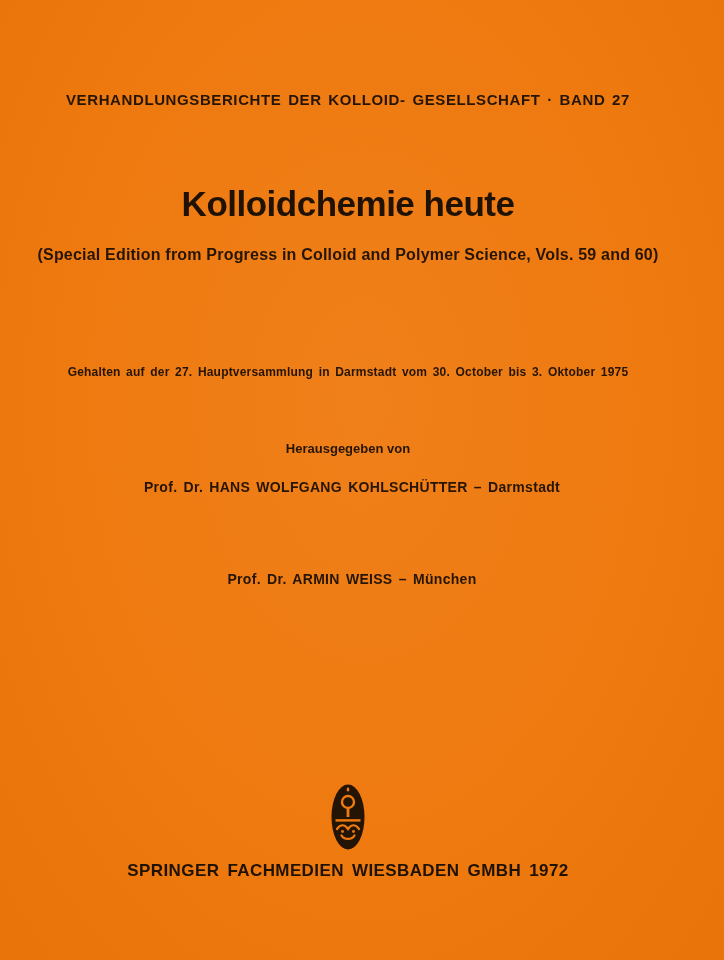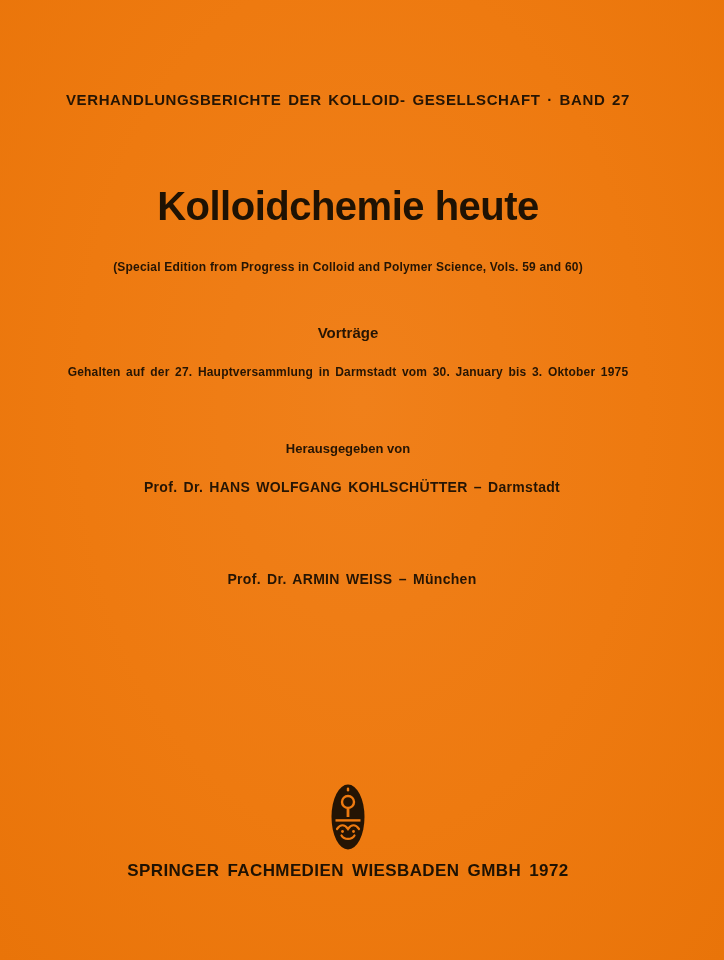--- a/index.html
+++ b/index.html
@@ -29,31 +29,30 @@
   .series {
     top: 91px;
     font-size: 15px;
     font-weight: 700;
     letter-spacing: 0.6px;
     word-spacing: 2px;
   }
   .title {
     top: 184px;
     margin: 0;
-    font-size: 40px;
+    font-size: 35px;
     font-weight: 700;
     letter-spacing: -0.5px;
     color: #1f1203;
   }
   .subtitle {
     top: 246px;
-    font-size: 12px;
+    font-size: 16px;
     font-weight: 700;
     letter-spacing: 0.2px;
-    margin-top: 14px;
   }
   .section-label {
     top: 324px;
     font-size: 15px;
     font-weight: 700;
   }
   .event {
     top: 365px;
     font-size: 12px;
     font-weight: 700;
@@ -102,23 +101,22 @@
 <body>
 
 <div class="cover">
 
   <div class="line series">VERHANDLUNGSBERICHTE DER KOLLOID- GESELLSCHAFT · BAND 27</div>
 
   <h1 class="line title">Kolloidchemie heute</h1>
 
   <div class="line subtitle">(Special Edition from Progress in Colloid and Polymer Science, Vols. 59 and 60)</div>
 
-  <div class="line section-label">Vorträge</div>
 
-  <div class="line event">Gehalten auf der 27. Hauptversammlung in Darmstadt vom 30. January bis 3. Oktober 1975</div>
+  <div class="line event">Gehalten auf der 27. Hauptversammlung in Darmstadt vom 30. October bis 3. Oktober 1975</div>
 
   <div class="line editors-heading">Herausgegeben von</div>
 
   <div class="line editor editor-0">Prof. Dr. HANS WOLFGANG KOHLSCHÜTTER – Darmstadt</div>
 
 
   <div class="line editor editor-2">Prof. Dr. ARMIN WEISS – München</div>
 
 
   <div class="logo-wrap">

